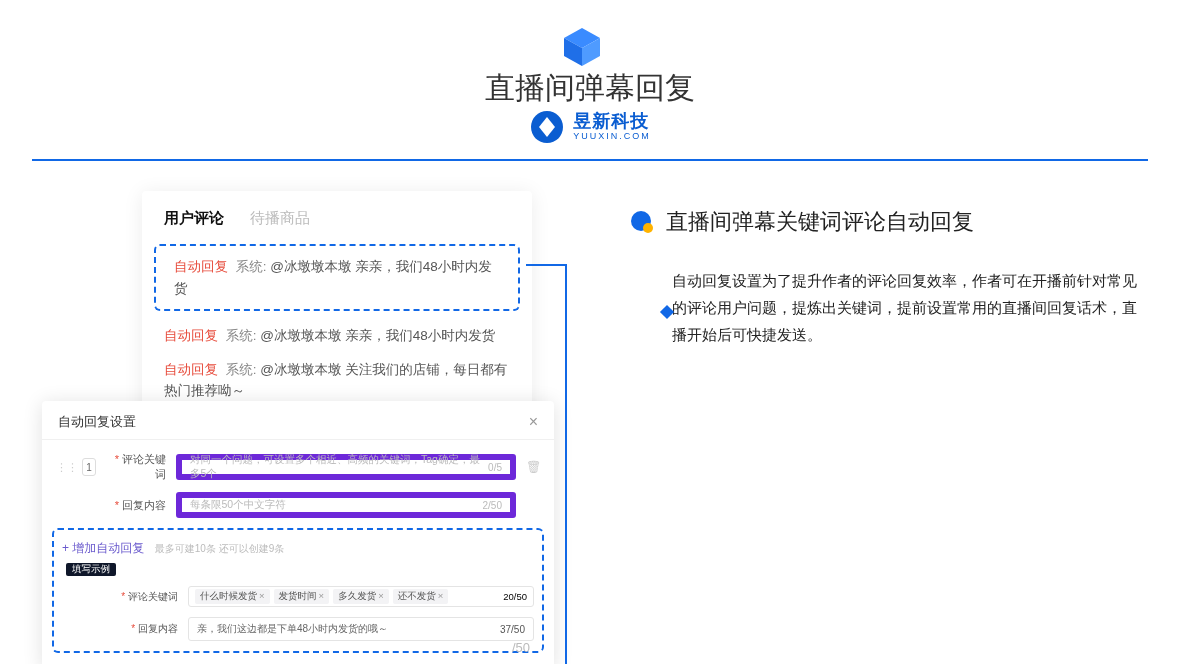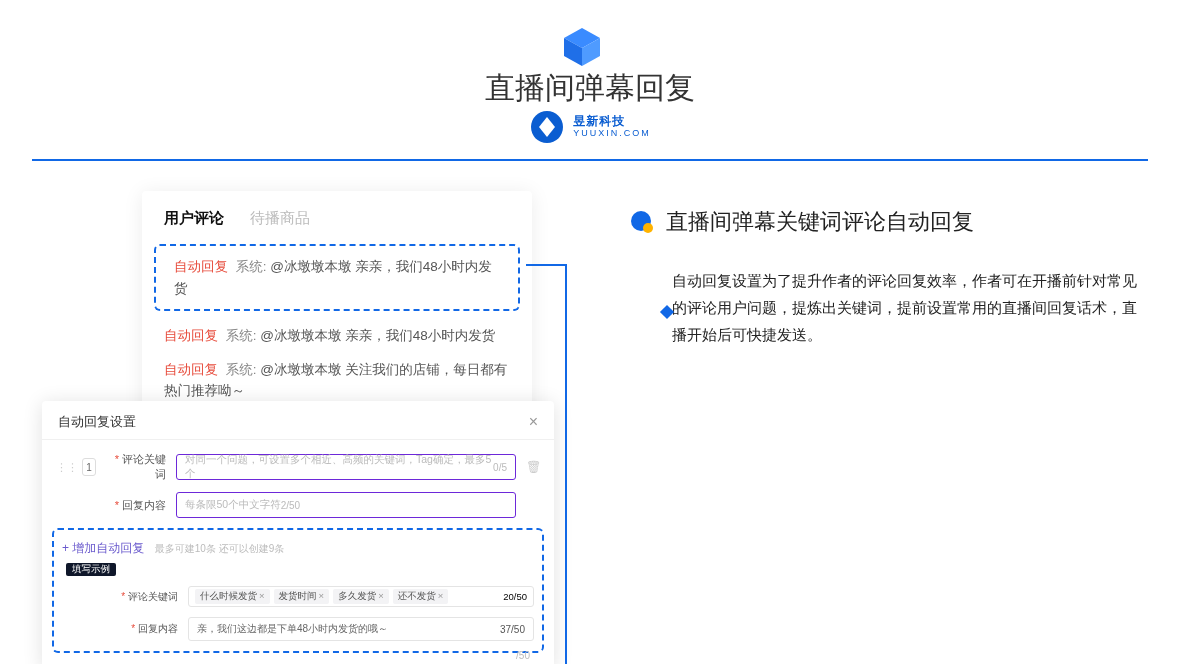--- a/index.html
+++ b/index.html
@@ -29,21 +29,21 @@
     font-weight: 500;
     flex: 1;
   }
   .brand {
     display: flex;
     align-items: center;
     gap: 8px;
   }
   .brand-logo { width: 36px; height: 36px; }
   .brand-text { display:flex; flex-direction:column; line-height:1.1; }
-  .brand-cn { color:#0a5dd1; font-size:12px; font-weight:600; letter-spacing:1px;}
+  .brand-cn { color:#0a5dd1; font-size:18px; font-weight:600; letter-spacing:1px;}
   .brand-en { color:#0a5dd1; font-size:9px; letter-spacing:2px;}
 
   .header-rule {
     margin: 14px 32px 0 32px;
     height: 2px;
     background: #1168e6;
   }
 
   
   .main {
@@ -112,23 +112,23 @@
   .close-x { color:#999; font-size:16px; cursor:pointer;}
 
   .form-block { padding: 0 14px;}
   .form-row { display:flex; align-items:center; gap:10px; margin-bottom:10px;}
   .drag-col { width:40px; display:flex; align-items:center; gap:4px; color:#bbb; font-size:11px;}
   .drag-handle{font-size:11px; color:#ccc;}
   .order-num{ width:18px; height:18px; border:1px solid #ddd; border-radius:3px; display:flex; align-items:center; justify-content:center; font-size:10px; color:#666;}
   .lbl { font-size:11px; color:#555; width:60px; text-align:right;}
   .lbl::before { content:"* "; color:#e74c3c;}
   .field {
-    flex:1; height:26px; border:1px solid #6d28d9; border-radius:3px;
+    flex:1; height:26px; border:6px solid #6d28d9; border-radius:3px;
     display:flex; align-items:center; padding:0 8px; font-size:10.5px; color:#bbb;
-    justify-content:flex-start; background:#fff;
+    justify-content:space-between; background:#fff;
   }
   .field .count{ color:#bbb; font-size:10px;}
   .trash { width:14px; color:#ccc; font-size:12px;}
 
   .dashed-block{
     margin: 6px 10px 4px 10px;
     border:2px dashed #1168e6;
     border-radius:6px;
     padding:8px 8px 10px 8px;
   }
@@ -150,22 +150,22 @@
   }
   .chip-x{ color:#999; margin-left:2px;}
   .ex-text{ color:#666; font-size:10px;}
   .readonly-field{
     flex:1; height:24px; border:1px solid #e4e4e4; border-radius:3px;
     display:flex; align-items:center; justify-content:space-between;
     padding:0 8px; font-size:10px; color:#555; background:#fff;
   }
 
   .floating-count{
-    position:absolute; right:24px; bottom:8px;
-    font-size:10px; color:#bbb;
+    position:absolute; right:24px; bottom:14px;
+    font-size:13px; color:#bbb;
   }
 
   
   .connector{
     position:absolute; z-index:3; pointer-events:none;
   }
 </style>
 </head>
 <body>
 

